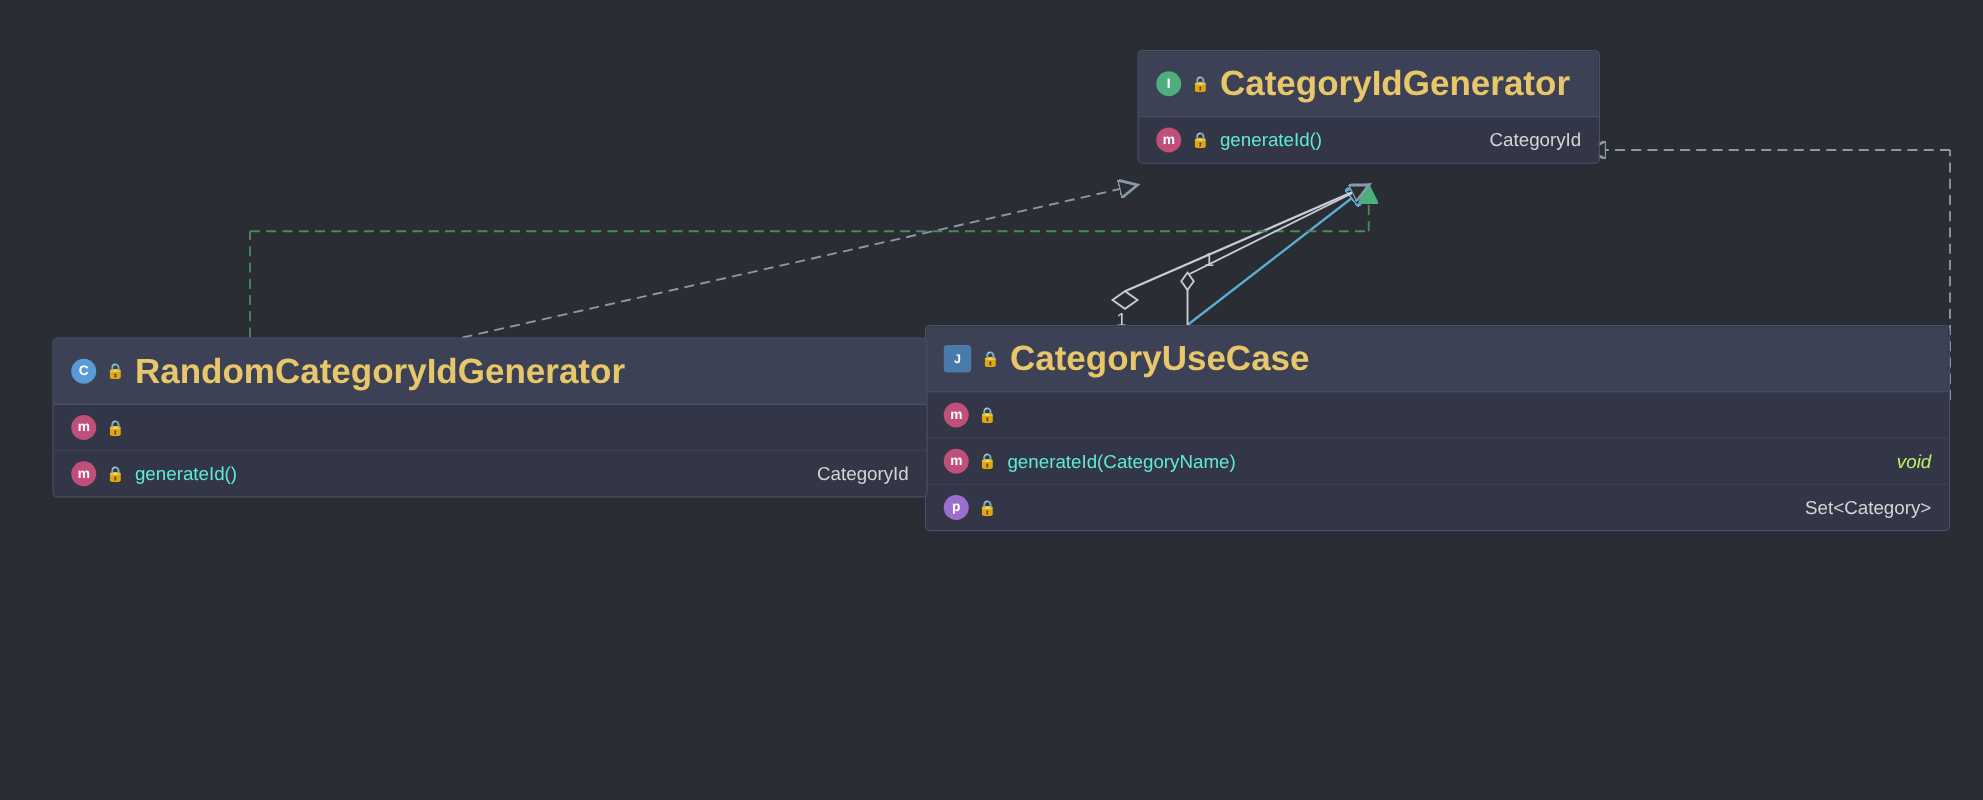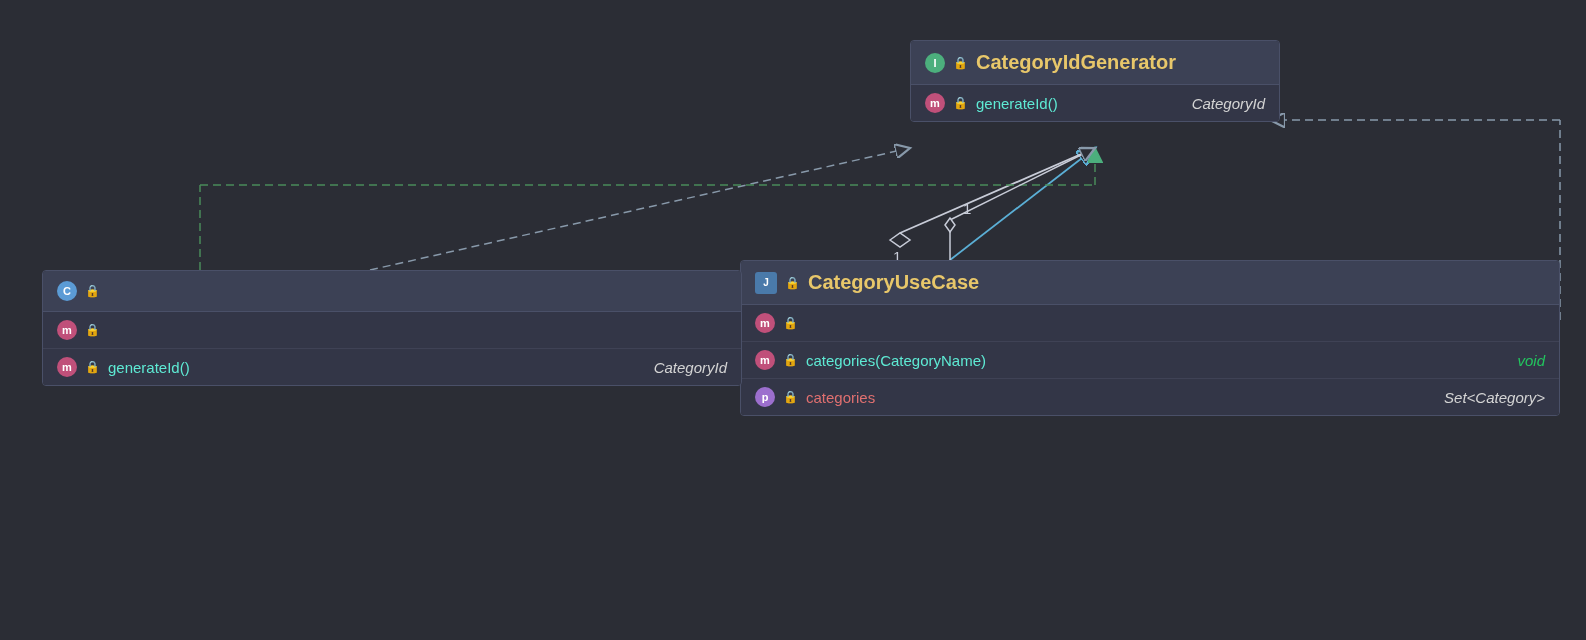--- a/index.html
+++ b/index.html
@@ -29,21 +29,21 @@
     .uml-header {
       background-color: #3c4155;
       padding: 10px 14px;
       display: flex;
       align-items: center;
       gap: 8px;
       border-bottom: 1px solid #4a5068;
     }
 
     .uml-header .class-name {
-      font-size: 20px;
+      font-size: 28px;
       font-weight: 600;
       color: #e8c76a;
     }
 
     .uml-body {
       background-color: #333647;
     }
 
     .uml-row {
       padding: 8px 14px;
@@ -84,25 +84,24 @@
 
     .method-text {
       color: #5eead4;
       flex: 1;
     }
 
     .return-type {
       color: #d4d4d4;
       margin-left: auto;
       white-space: nowrap;
-      font-style: italic;
     }
 
     .return-type-void {
-      color: #22c55e;
+      color: #bef264;
       font-style: italic;
       margin-left: auto;
     }
 
     .field-text {
       color: #e07070;
       flex: 1;
     }
 
     
@@ -211,36 +210,36 @@
       <span class="class-name">CategoryUseCase</span>
     </div>
     <div class="uml-body">
       <div class="uml-row">
         <div class="badge badge-m">m</div>
         <span class="lock-icon">🔒</span>
       </div>
       <div class="uml-row">
         <div class="badge badge-m">m</div>
         <span class="lock-icon">🔒</span>
-        <span class="method-text">categories(CategoryName)</span>
+        <span class="method-text">generateId(CategoryName)</span>
         <span class="return-type-void">void</span>
       </div>
       <div class="uml-row">
         <div class="badge badge-p">p</div>
         <span class="lock-icon">🔒</span>
-        <span class="field-text">categories</span>
         <span class="return-type">Set&lt;Category&gt;</span>
       </div>
     </div>
   </div>
 
   <div class="uml-box" style="left: 42px; top: 270px; width: 700px;">
     <div class="uml-header">
       <div class="badge badge-c">C</div>
       <span class="lock-icon">🔒</span>
+      <span class="class-name">RandomCategoryIdGenerator</span>
     </div>
     <div class="uml-body">
       <div class="uml-row">
         <div class="badge badge-m">m</div>
         <span class="lock-icon">🔒</span>
       </div>
       <div class="uml-row">
         <div class="badge badge-m">m</div>
         <span class="lock-icon">🔒</span>
         <span class="method-text">generateId()</span>

